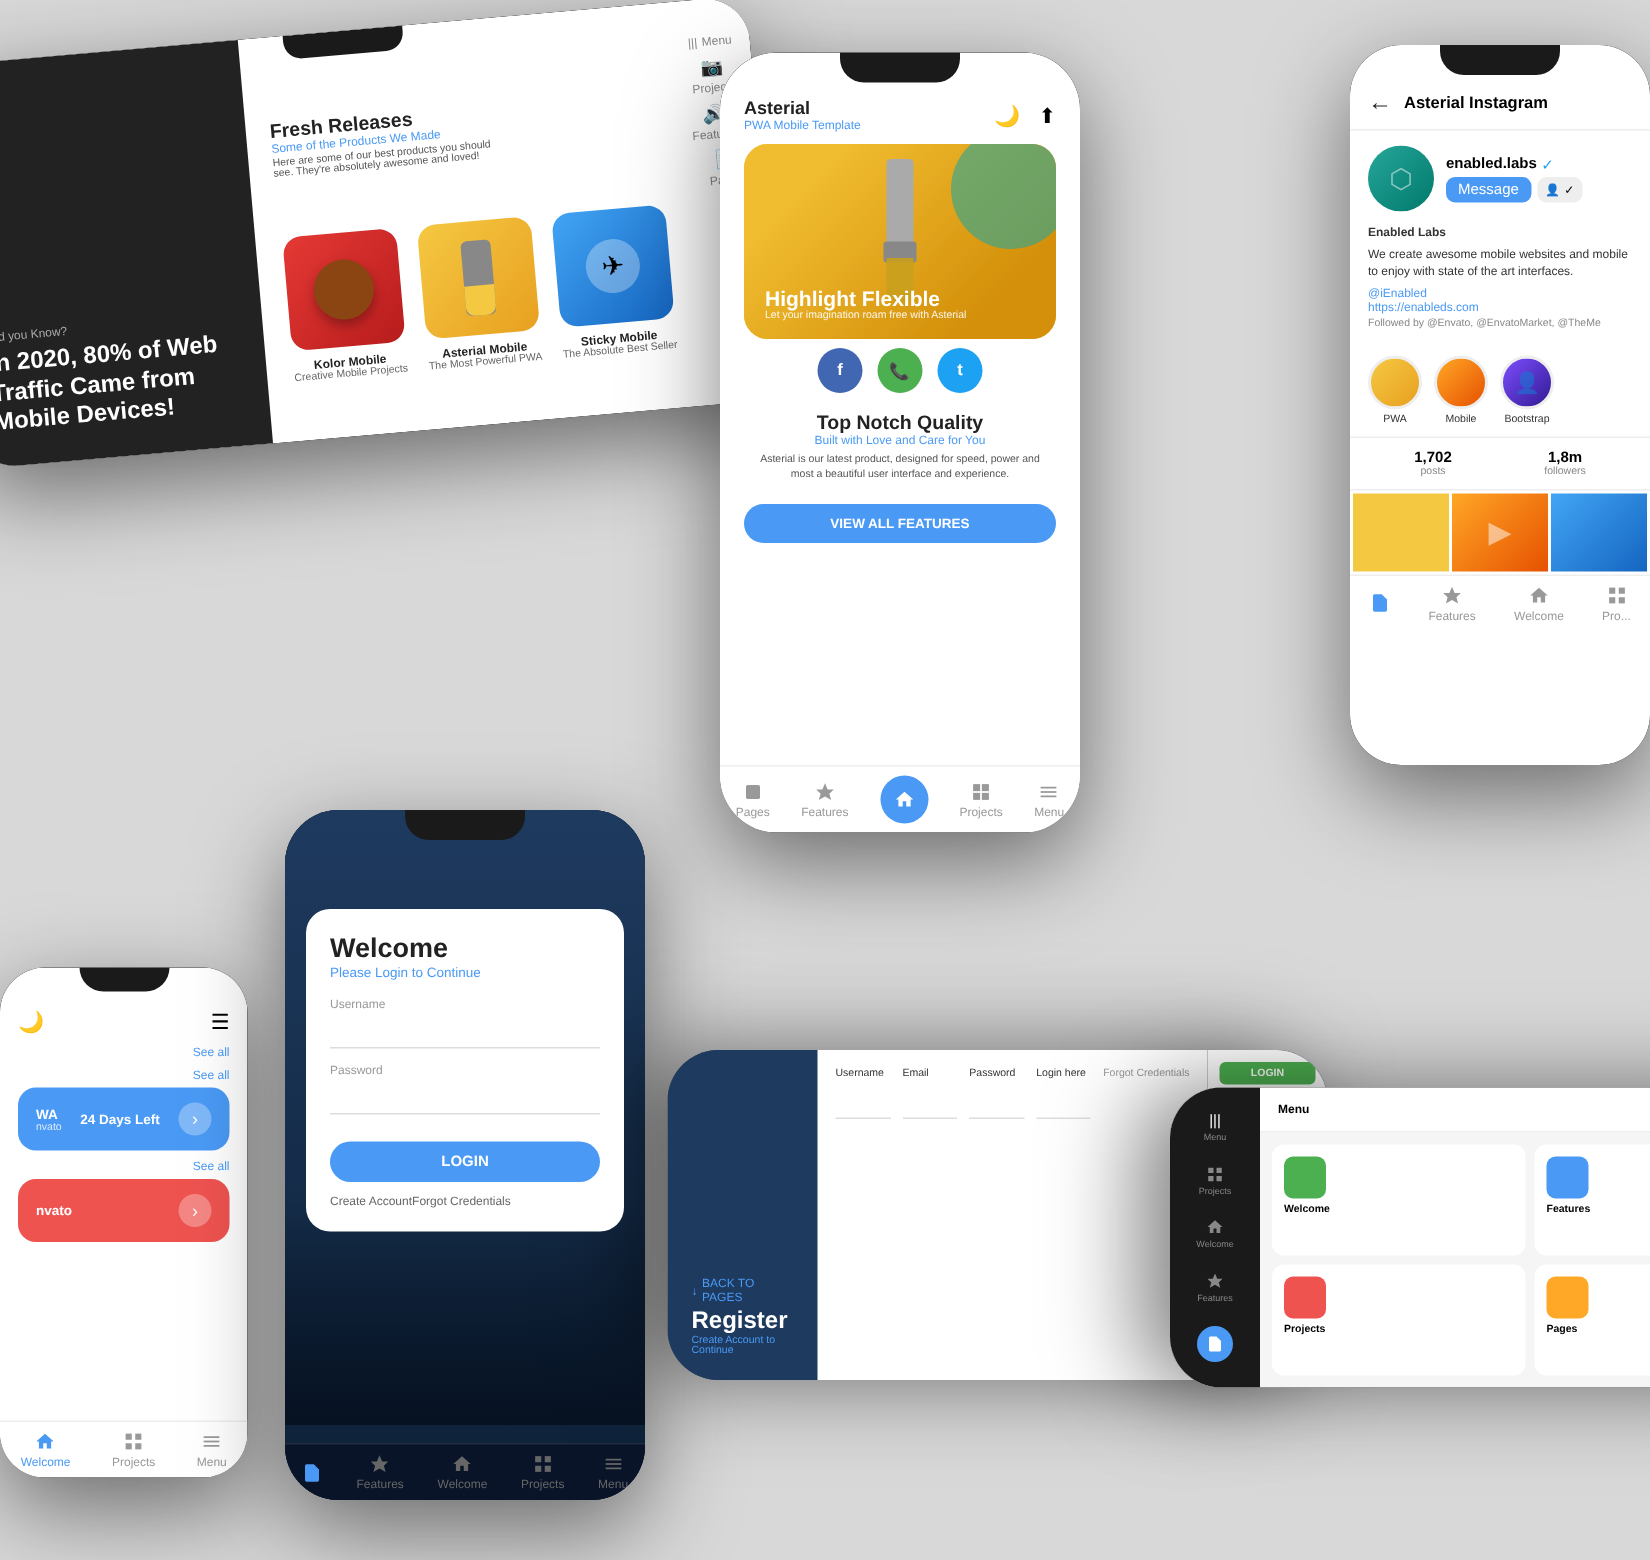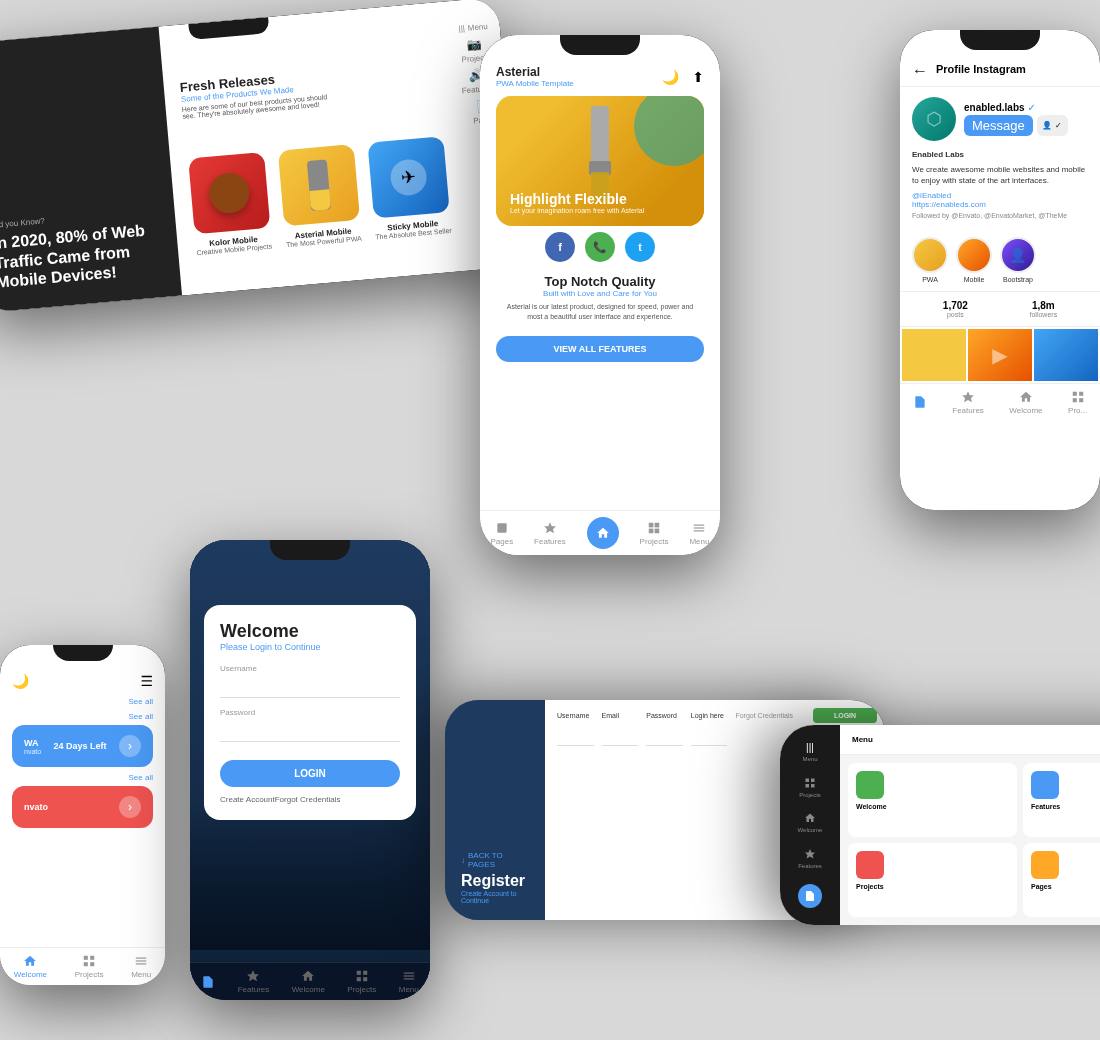--- a/index.html
+++ b/index.html
@@ -378,21 +378,21 @@
       gap: 4px;
       margin-top: 2px;
     }
 
     .profile-msg-btn {
       background: #4a9af5;
       color: #fff;
       border: none;
       border-radius: 6px;
       padding: 3px 8px;
-      font-size: 13px;
+      font-size: 10px;
     }
 
     .profile-follow-btn {
       background: #eee;
       border: none;
       border-radius: 6px;
       padding: 3px 6px;
       font-size: 8px;
     }
 
@@ -923,21 +923,21 @@
         </div>
       </div>
     </div>
   </div>
 
   <div class="phone phone-profile">
     <div class="phone-screen profile-screen">
       <div class="phone-notch phone-notch-small"></div>
       <div class="profile-topbar">
         <span class="profile-back">←</span>
-        <span class="profile-title">Profile Instagram</span>
+        <span class="profile-title">Asterial Instagram</span>
       </div>
       <div class="profile-info">
         <div class="profile-row">
           <div class="profile-avatar" style="background:linear-gradient(135deg,#667eea,#764ba2);">
 
             <div style="width:100%;height:100%;background:linear-gradient(135deg,#26a69a,#00796b);display:flex;align-items:center;justify-content:center;color:rgba(255,255,255,0.5);font-size:18px;">⬡</div>
           </div>
           <div>
             <div style="display:flex;align-items:center;gap:3px;">
               <span class="profile-name">enabled.labs</span>

